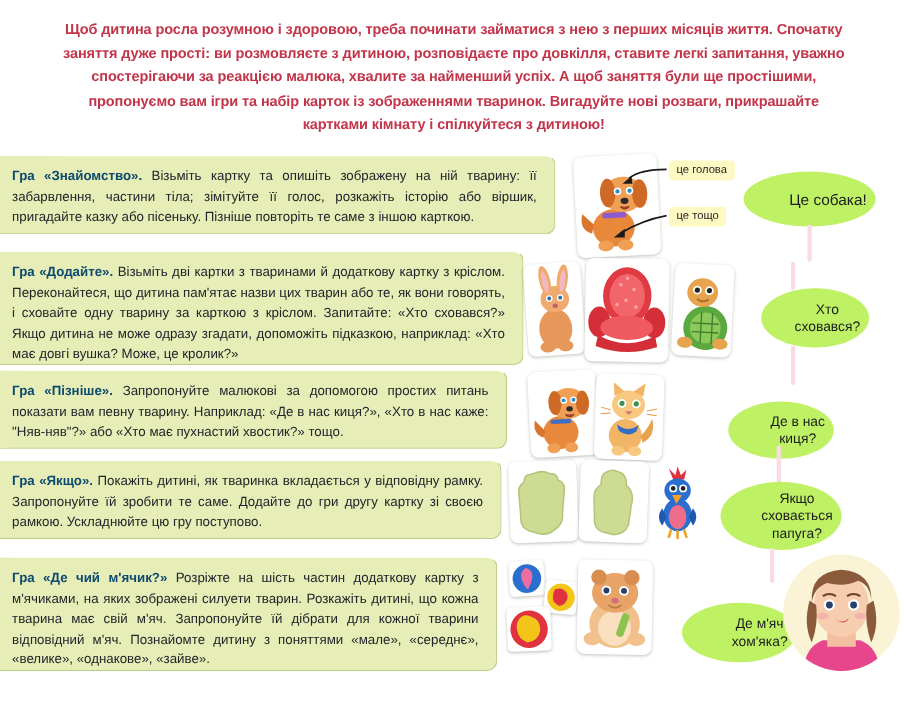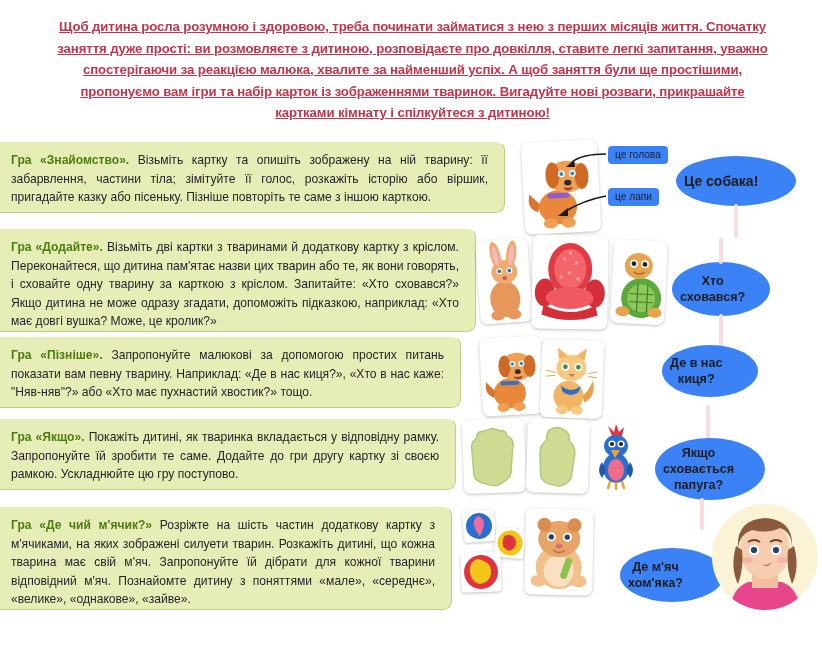--- a/index.html
+++ b/index.html
@@ -20,21 +20,20 @@
     position: absolute;
     left: 55px;
     top: 16px;
     width: 715px;
     text-align: center;
     color: #c2354a;
     font-size: 13.2px;
     line-height: 21.5px;
     font-weight: 600;
     letter-spacing: -0.1px;
-    text-decoration: underline;
   }
 
   
   .panel {
     position: absolute;
     left: -14px;
     background: #e7edb7;
     border: 1px solid #b9cf86;
     border-top-color: #ffffff;
     border-radius: 0 9px 9px 0;
@@ -43,65 +42,64 @@
   }
   .panel-text {
     color: #22252a;
     font-size: 12.1px;
     line-height: 18.6px;
     text-align: justify;
     text-justify: inter-word;
   }
   .panel-text b {
     font-weight: bold;
-    color: #4d7c0f;
+    color: #0c4a6e;
   }
 
   #panel-1 { top: 141px;  width: 519px; height: 72px; }
   #panel-2 { top: 228px;  width: 490px; height: 104px; }
   #panel-3 { top: 336px;  width: 475px; height: 72px; }
   #panel-4 { top: 418px;  width: 470px; height: 72px; }
   #panel-5 { top: 506px;  width: 466px; height: 104px; }
 
   
   .card {
     position: absolute;
     background: #ffffff;
     border-radius: 7px;
     box-shadow: 0 1px 3px rgba(60,60,40,.32);
     overflow: hidden;
   }
 
   
   .bubble {
     position: absolute;
-    background: #3b82f6;
+    background: #bef264;
     border-radius: 50%;
     display: flex;
     align-items: center;
-    justify-content: flex-start;
+    justify-content: flex-end;
     text-align: center;
     color: #1d1d1d;
     font-size: 12.6px;
     line-height: 16px;
     padding: 4px 8px;
     box-sizing: border-box;
-    font-weight: bold;
   }
   .bubble-tail {
     position: absolute;
     background: #f8dde0;
     width: 4px;
     border-radius: 2px;
   }
 
   
   .tag {
     position: absolute;
-    background: #3b82f6;
+    background: #fef9c3;
     border-radius: 4px;
     color: #231f20;
     font-size: 10.2px;
     line-height: 14px;
     padding: 2px 7px;
     white-space: nowrap;
   }
 
   svg.overlay {
     position: absolute;
@@ -158,21 +156,21 @@
       <circle cx="50" cy="33" r="2" fill="#2a8fc4"></circle>
     <ellipse cx="45" cy="42" rx="3.6" ry="2.8" fill="#2b2b2b"></ellipse>
     <path d="M41 47 Q45 51 49 47" stroke="#8a3b20" stroke-width="1.4" fill="#b9434a"></path>
     <rect x="24" y="52" width="22" height="5" rx="2.5" fill="#8f5ad0"></rect>
     <ellipse cx="26" cy="82" rx="7" ry="5" fill="#f0a055"></ellipse>
     <ellipse cx="44" cy="82" rx="7" ry="5" fill="#f0a055"></ellipse>
   </svg>
 </div>
 
 <div class="tag" style="left:608px; top:146px;">це голова</div>
-<div class="tag" style="left:608px; top:188px;">це лапи</div>
+<div class="tag" style="left:608px; top:188px;">це тощо</div>
 
 <div class="bubble" style="left:676px; top:156px; width:120px; height:50px; font-size:14px;">
   <span>Це собака!</span>
 </div>
 <div class="bubble-tail" style="left:734px; top:204px; height:34px;"></div>
 
 <div class="card" style="left:478px; top:239px; width:52px; height:84px; transform:rotate(-4deg);">
   <svg viewBox="0 0 52 84" width="52" height="84">
     <ellipse cx="26" cy="60" rx="15" ry="18" fill="#e8975a"></ellipse>
     <ellipse cx="27" cy="33" rx="13" ry="12" fill="#f0aa6e"></ellipse>
@@ -223,21 +221,21 @@
     <circle cx="21" cy="24" r="4" fill="#fff"></circle>
       <circle cx="21" cy="24" r="2.4" fill="#222"></circle>
     <circle cx="32" cy="24" r="4" fill="#fff"></circle>
       <circle cx="32" cy="24" r="2.4" fill="#222"></circle>
     <path d="M21 32 Q26 36 32 32" stroke="#a5672a" stroke-width="1.4" fill="none"></path>
     <ellipse cx="12" cy="72" rx="7" ry="5" fill="#e8a34e"></ellipse>
     <ellipse cx="44" cy="72" rx="7" ry="5" fill="#e8a34e"></ellipse>
   </svg>
 </div>
 
-<div class="bubble" style="left:672px; top:262px; width:98px; height:54px; white-space:pre-line;">
+<div class="bubble" style="left:692px; top:262px; width:98px; height:54px; white-space:pre-line;">
   <span>Хто
 сховався?</span>
 </div>
 <div class="bubble-tail" style="left:719px; top:238px; height:26px;"></div>
 <div class="bubble-tail" style="left:719px; top:314px; height:36px;"></div>
 
 <div class="card" style="left:481px; top:337px; width:62px; height:78px; transform:rotate(-3deg);">
   <svg viewBox="0 0 62 78" width="62" height="78">
     <ellipse cx="28" cy="56" rx="16" ry="15" fill="#e8883a"></ellipse>
     <path d="M12 60 Q2 56 5 44 Q10 50 14 54 Z" fill="#d9752c"></path>
@@ -273,21 +271,21 @@
         <path d="M14 36 L5 37"></path>
       <path d="M47 33 L56 31"></path>
         <path d="M47 36 L56 37"></path>
     </g>
     <path d="M20 46 Q30 54 40 46 L38 52 Q30 58 22 52 Z" fill="#2f6fc4"></path>
     <ellipse cx="22" cy="70" rx="6" ry="4.5" fill="#f7c87f"></ellipse>
     <ellipse cx="37" cy="70" rx="6" ry="4.5" fill="#f7c87f"></ellipse>
   </svg>
 </div>
 
-<div class="bubble" style="left:662px; top:345px; width:96px; height:52px; white-space:pre-line;">
+<div class="bubble" style="left:662px; top:365px; width:96px; height:52px; white-space:pre-line;">
   <span>Де в нас
 киця?</span>
 </div>
 <div class="bubble-tail" style="left:706px; top:405px; height:38px;"></div>
 
 <div class="card" style="left:463px; top:419px; width:62px; height:74px; transform:rotate(-2deg);">
   <svg viewBox="0 0 62 74" width="62" height="74">
     <path d="M20 12 Q14 12 14 19 Q8 22 9 30 L10 50 Q9 60 17 63 L26 66 Q34 68 40 63 Q49 58 48 48 L50 30 Q52 20 45 18 Q44 11 38 12 Q31 8 24 11 Z" fill="#cddc92" stroke="#b2c57a" stroke-width="1.4"></path>
   </svg>
 </div>

